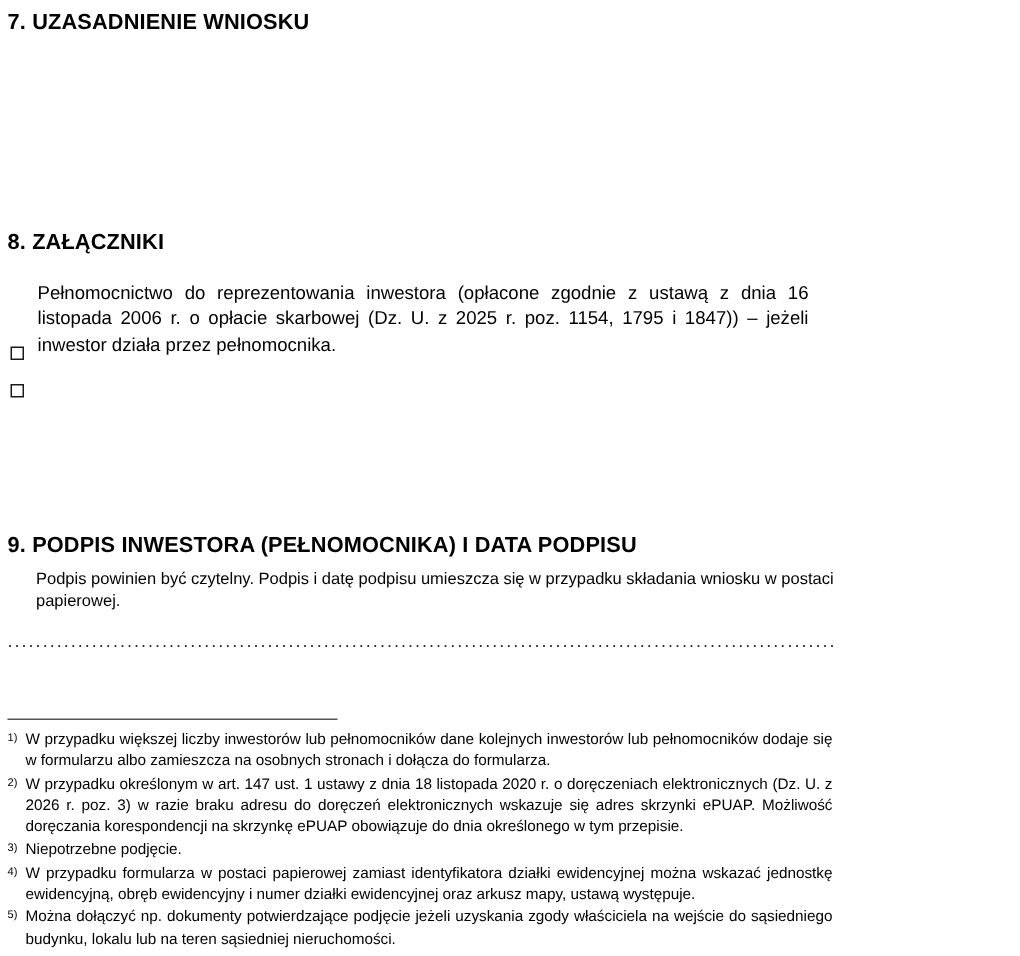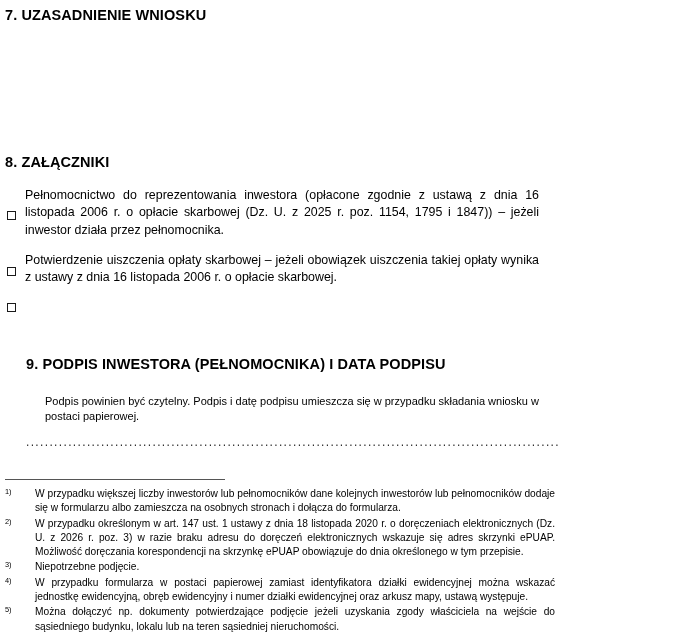--- a/index.html
+++ b/index.html
@@ -29,21 +29,21 @@
     font-weight: bold;
     letter-spacing: 0.1px;
     margin: 0;
     padding: 0 0 0 5px;
     line-height: 1.3;
     white-space: nowrap;
   }
   .section-subtitle {
     font-size: 11px;
     line-height: 1.35;
-    margin: 20px 0 0 0;
+    margin: 5px 0 0 0;
     padding-left: 24px;
   }
 
   
   #section-7 {
     position: absolute;
     top: 6px;
     left: 0;
     right: 0;
   }
@@ -56,21 +56,21 @@
     position: absolute;
     top: 153px;
     left: 0;
     right: 16px;
   }
   .attachment-list {
     margin-top: 15px;
   }
   .attach-item {
     display: flex;
-    align-items: center;
+    align-items: flex-end;
     margin-bottom: 12px;
     padding-right: 8px;
   }
   .checkbox {
     flex: 0 0 auto;
     width: 9px;
     height: 9px;
     border: 1px solid #1a1a1a;
     margin: 4px 0 0 7px;
     box-sizing: border-box;
@@ -99,21 +99,20 @@
     display: flex;
     align-items: flex-start;
   }
 
   
   #section-9 {
     position: absolute;
     top: 355px;
     left: 0;
     right: 0;
-    padding-left: 21px;
   }
   .signature-line {
     margin: 10px 5px 0 5px;
     font-size: 12px;
     letter-spacing: 1.35px;
     color: #2a2a2a;
     overflow: hidden;
     white-space: nowrap;
     height: 16px;
     line-height: 16px;
@@ -143,21 +142,20 @@
   .footnote-marker {
     flex: 0 0 12px;
     font-size: 7.4px;
     vertical-align: super;
     line-height: 1.0;
     padding-top: 1px;
   }
   .footnote-text {
     flex: 1 1 auto;
     text-align: justify;
-    margin-left: 18px;
   }
 </style>
 </head>
 <body>
 
 <div class="page">
 
   <div id="section-7">
     <h2 class="section-heading">7. UZASADNIENIE WNIOSKU</h2>
     <div class="free-space"></div>
@@ -166,24 +164,20 @@
   <div id="section-8">
     <h2 class="section-heading">8. ZAŁĄCZNIKI</h2>
 
     <div class="attachment-list">
 
       <div class="attach-item">
         <span class="checkbox"></span>
         <span class="attach-text">Pełnomocnictwo do reprezentowania inwestora (opłacone zgodnie z ustawą z dnia 16 listopada 2006 r. o opłacie skarbowej (Dz. U. z 2025 r. poz. 1154, 1795 i 1847)) – jeżeli inwestor działa przez pełnomocnika.</span>
       </div>
 
-      <div class="attach-item">
-        <span class="checkbox"></span>
-        <span class="attach-text">Potwierdzenie uiszczenia opłaty skarbowej – jeżeli obowiązek uiszczenia takiej opłaty wynika z ustawy z dnia 16 listopada 2006 r. o opłacie skarbowej.</span>
-      </div>
 
 
       <div class="lone-checkbox-row">
         <span class="checkbox"></span>
       </div>
 
     </div>
   </div>
 
   <div id="section-9">

